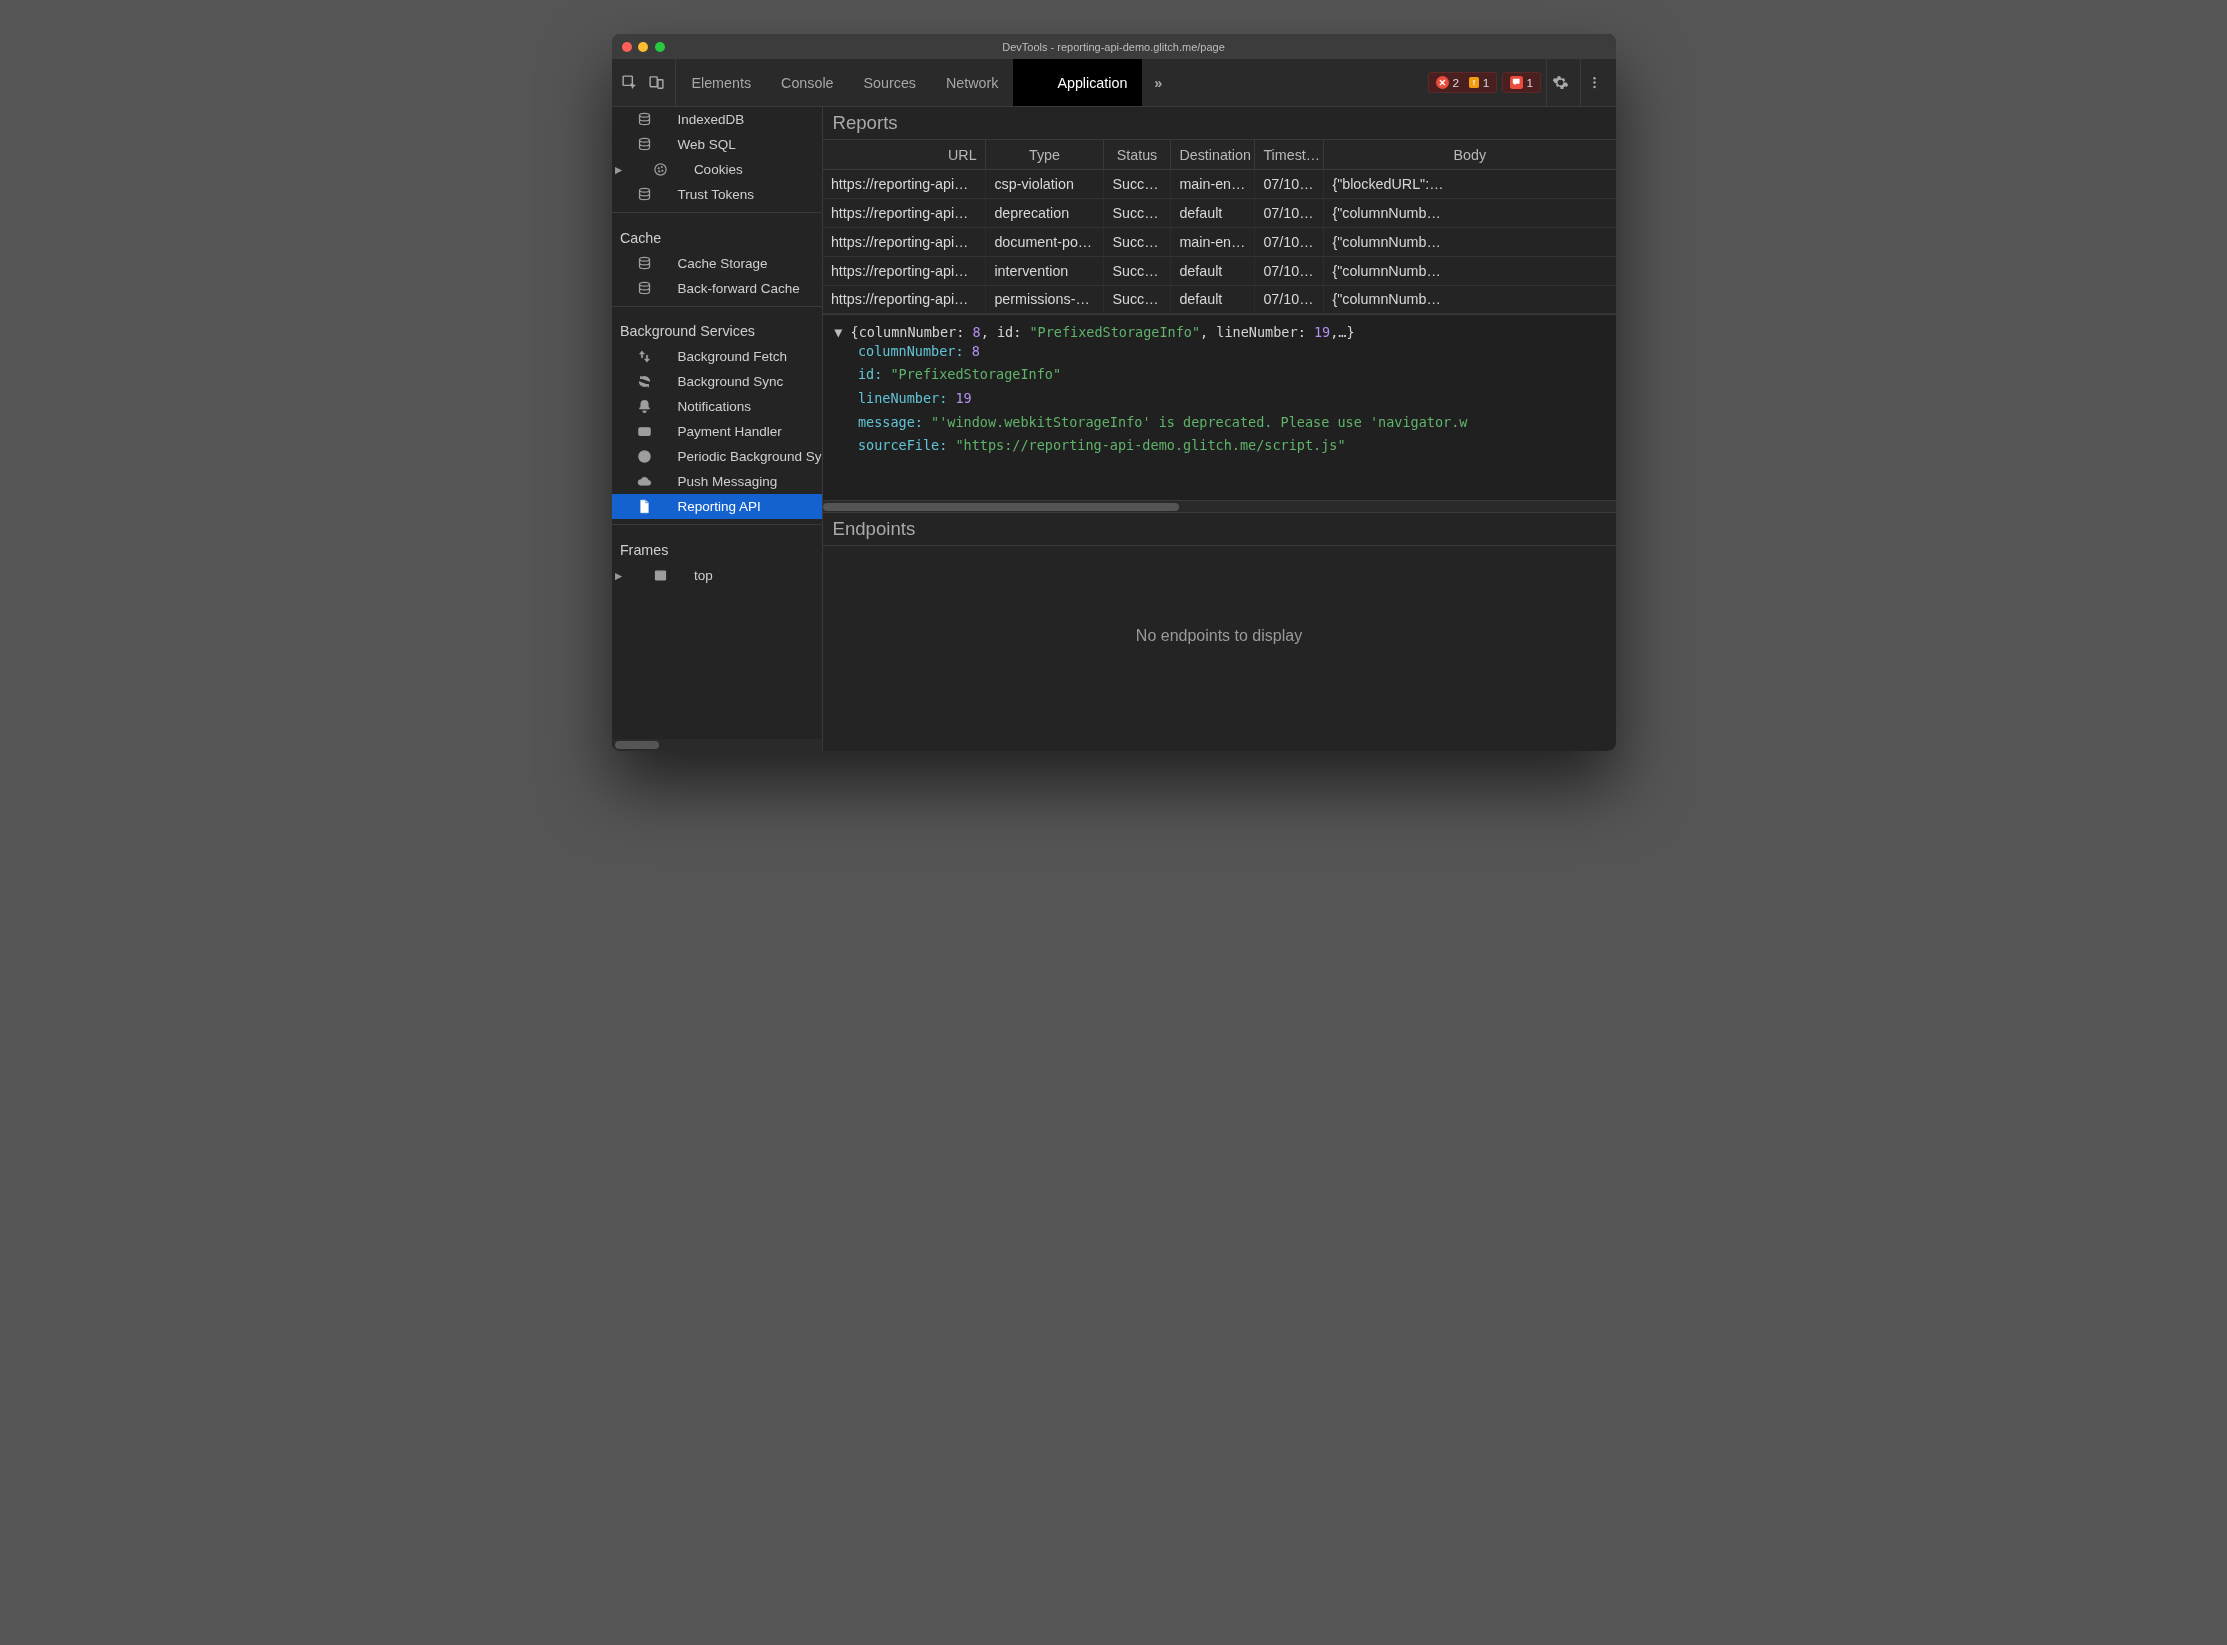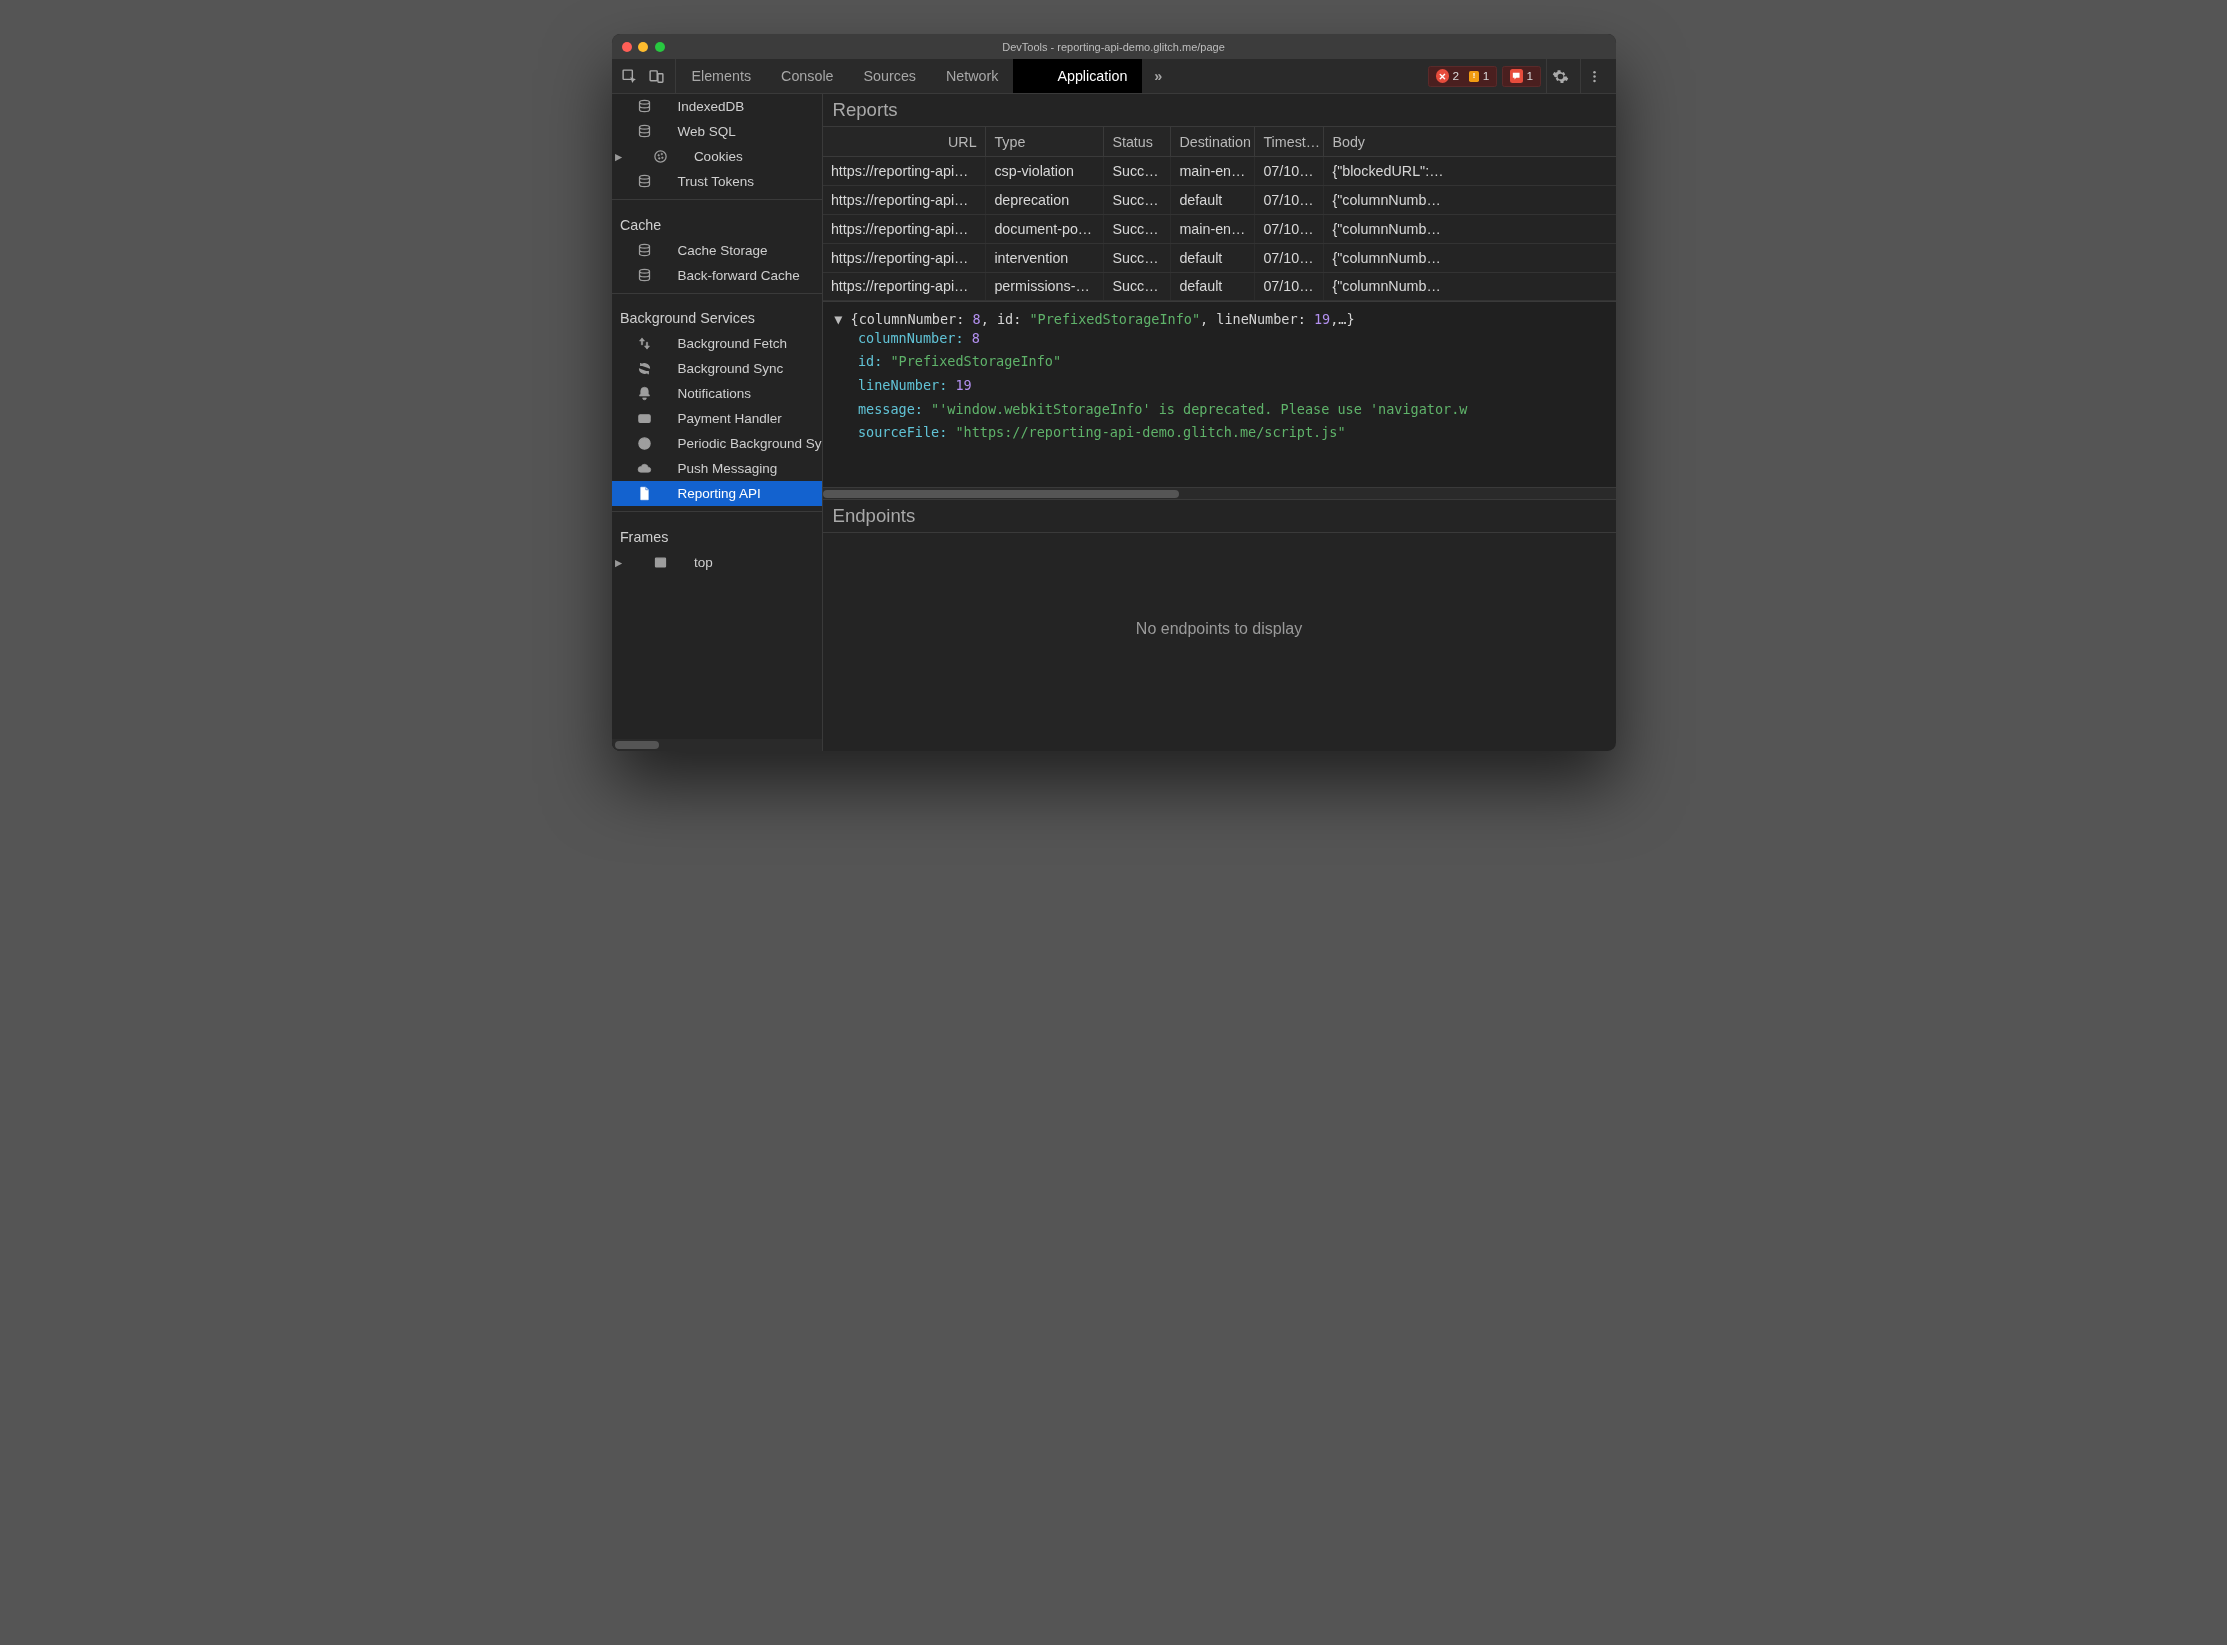--- a/index.html
+++ b/index.html
@@ -25,21 +25,21 @@
   display: flex; align-items: center;
   position: relative;
 }
 .traffic { display: flex; gap: 6.7px; position: absolute; left: 10px; }
 .traffic .dot { width: 10px; height: 10px; border-radius: 50%; }
 .dot.red { background:#ff5f57; } .dot.yellow{background:#febc2e;} .dot.green{background:#28c840;}
 .titlebar .title { flex:1; text-align:center; font-size:11px; color:#bdbdbd; }
 
 
 .toolbar {
-  height: 35px; background:#2a2a2a; border-bottom:0.8px solid #3a3a3a;
+  height: 48px; background:#2a2a2a; border-bottom:0.8px solid #3a3a3a;
   display:flex; align-items:center;
 }
 .tool-left { display:flex; align-items:center; padding:0 6.7px; gap:3.4px; border-right:0.8px solid #3a3a3a; height:100%;}
 .tool-left .ticon { width:23.6px; display:flex; align-items:center; justify-content:center; color:#aaa; cursor:pointer;}
 .tabs { display:flex; align-items:center; height:100%; }
 .tab { padding:0 15px; height:100%; display:flex; align-items:center; color:#a7a7a7; font-size:14.3px; cursor:pointer; }
 .tab.active { background:#000; color:#fff;padding-left:44px; }
 .tab.overflow { padding:0 11.8px; font-weight:bold;}
 .tool-right { margin-left:auto; display:flex; align-items:center; height:100%; padding-right:6.7px; gap:5px;}
 .badge-box { display:flex; align-items:center; gap:3.4px; background:#4a1f1f; border:0.8px solid #5a2a2a; border-radius:2.5px; padding:2.5px 6.7px; font-size:11.8px;}
@@ -70,21 +70,21 @@
 .sicon svg { width:15px; height:15px; fill:#9e9e9e; stroke:#9e9e9e; }
 
 .sidebar::-webkit-scrollbar, .content::-webkit-scrollbar, .detail::-webkit-scrollbar { height:10px; width:10px; }
 .sidebar::-webkit-scrollbar-thumb, .content::-webkit-scrollbar-thumb, .detail::-webkit-scrollbar-thumb { background:#555; border-radius:5px; }
 .sidebar::-webkit-scrollbar-track, .content::-webkit-scrollbar-track { background:#2a2a2a; }
 
 
 .content { flex:1; display:flex; flex-direction:column; min-width:0; overflow:auto;}
 .panel-title { font-size:18.6px; color:#a9a9a9; padding:5px 10px; border-bottom:0.8px solid #3a3a3a; background:#242424;}
 table.reports { width:100%; border-collapse:collapse; table-layout:fixed; font-size:14.3px; }
-table.reports th { text-align:left; padding:6.7px 8.4px; color:#b8b8b8; font-weight:400; border-bottom:0.8px solid #3a3a3a; border-right:0.8px solid #3a3a3a; background:#262626;}
+table.reports th { text-align:center; padding:6.7px 8.4px; color:#b8b8b8; font-weight:400; border-bottom:0.8px solid #3a3a3a; border-right:0.8px solid #3a3a3a; background:#262626;}
 table.reports th:last-child{border-right:none;}
 table.reports th.url{width:163px; text-align:right;}
 table.reports th.type{width:118px;}
 table.reports th.status{width:67px;}
 table.reports th.dest{width:84px;}
 table.reports th.ts{width:69px;}
 table.reports td { padding:5.9px 8.4px; border-bottom:0.8px solid #333; color:#d8d8d8; white-space:nowrap; overflow:hidden; text-overflow:ellipsis; border-right:0.8px solid rgba(58,58,58,0.4);}
 table.reports td:last-child{border-right:none;}
 
 .detail {

